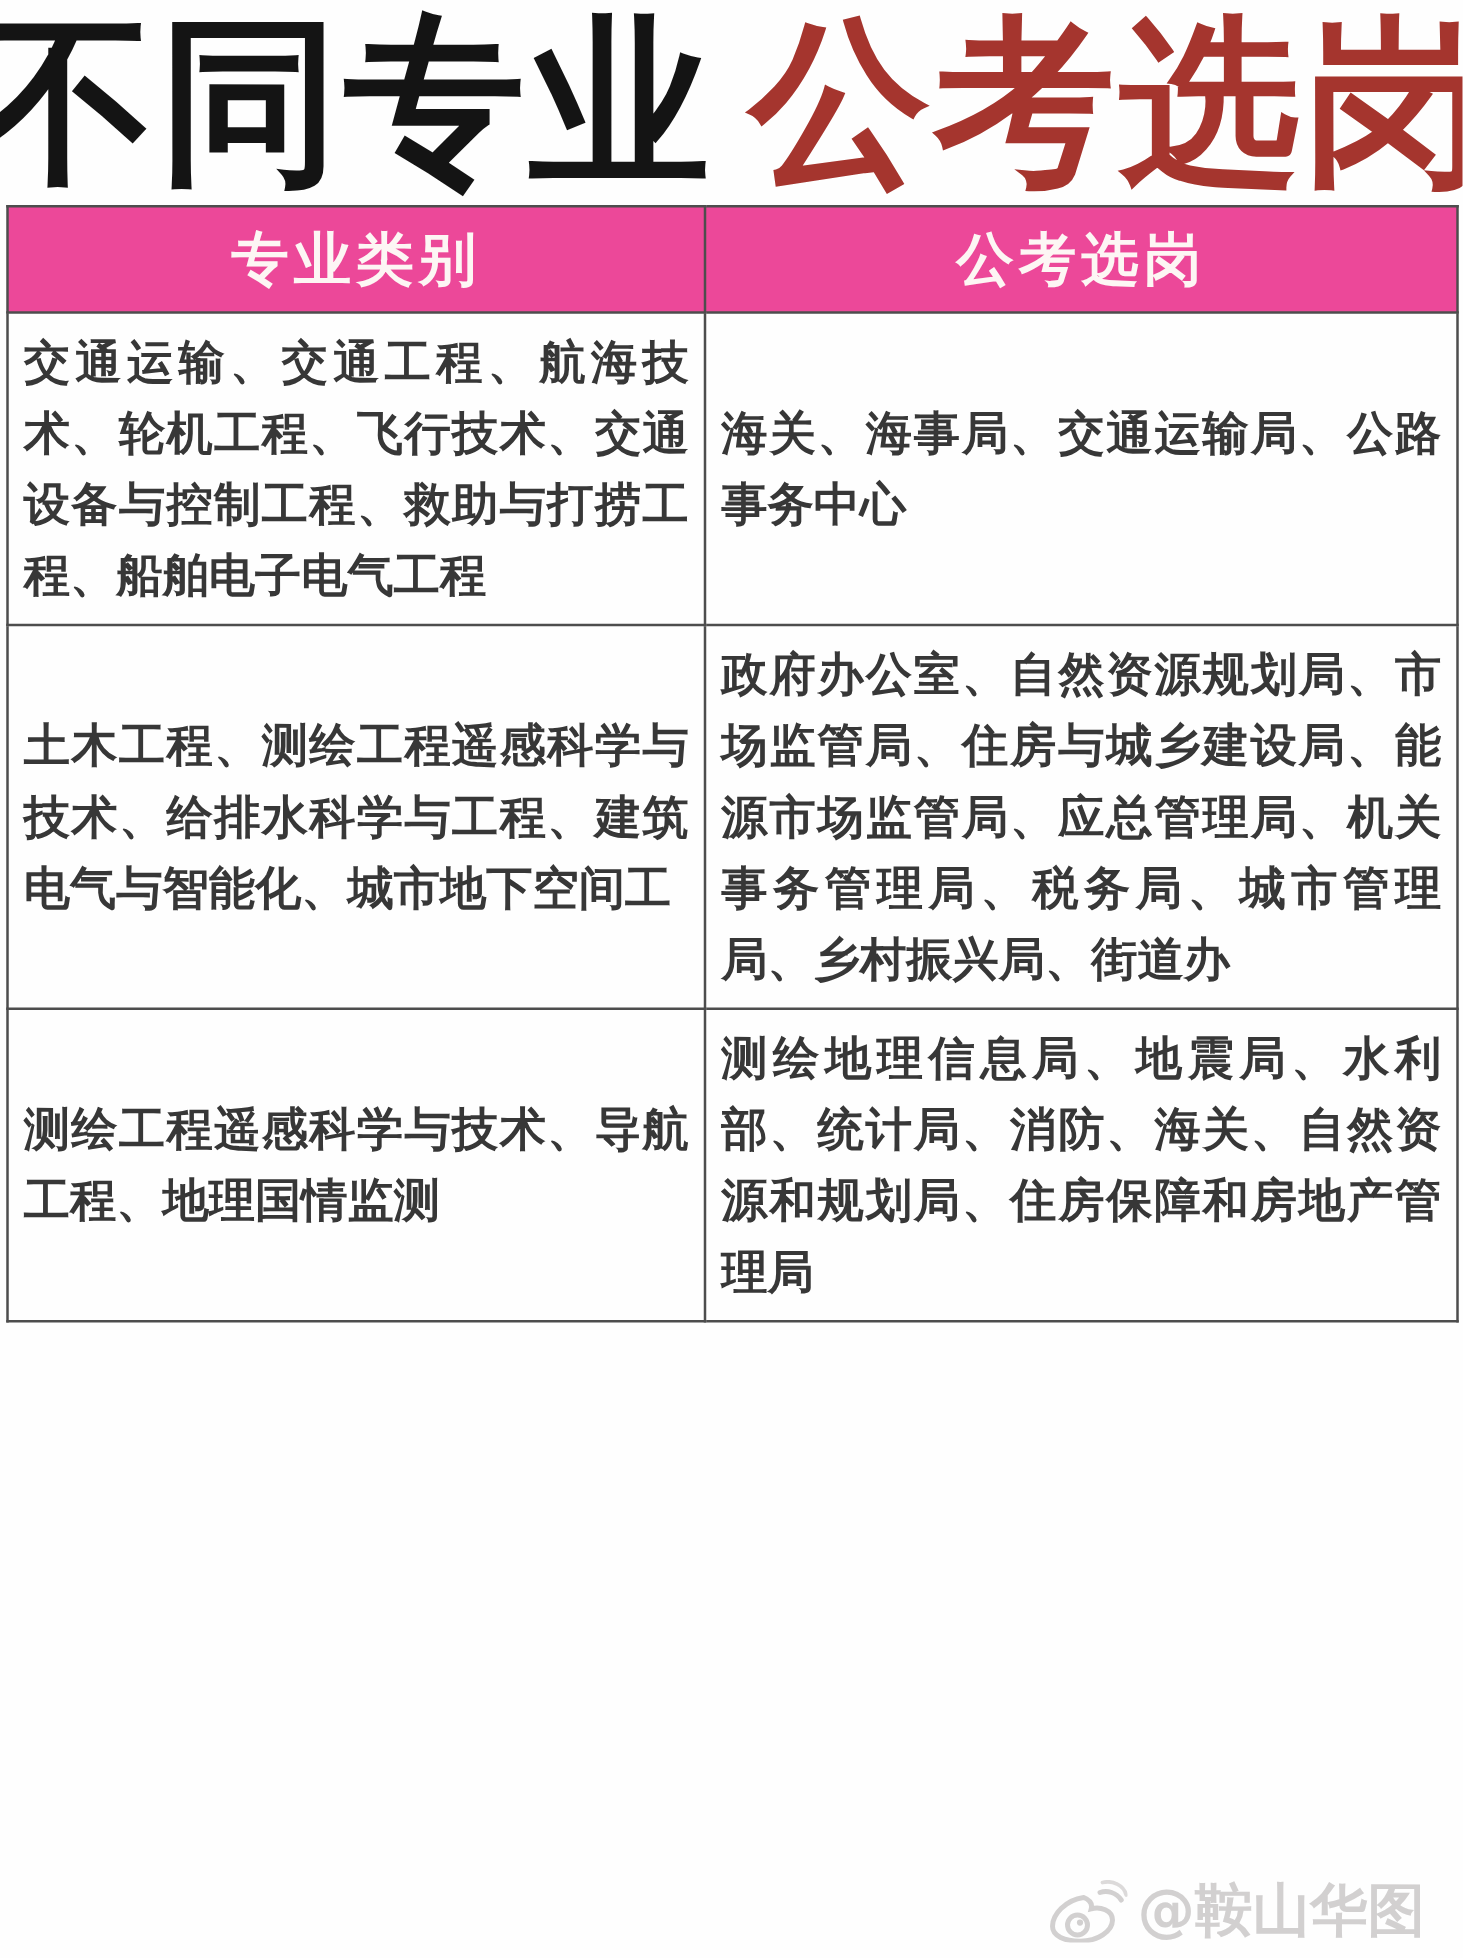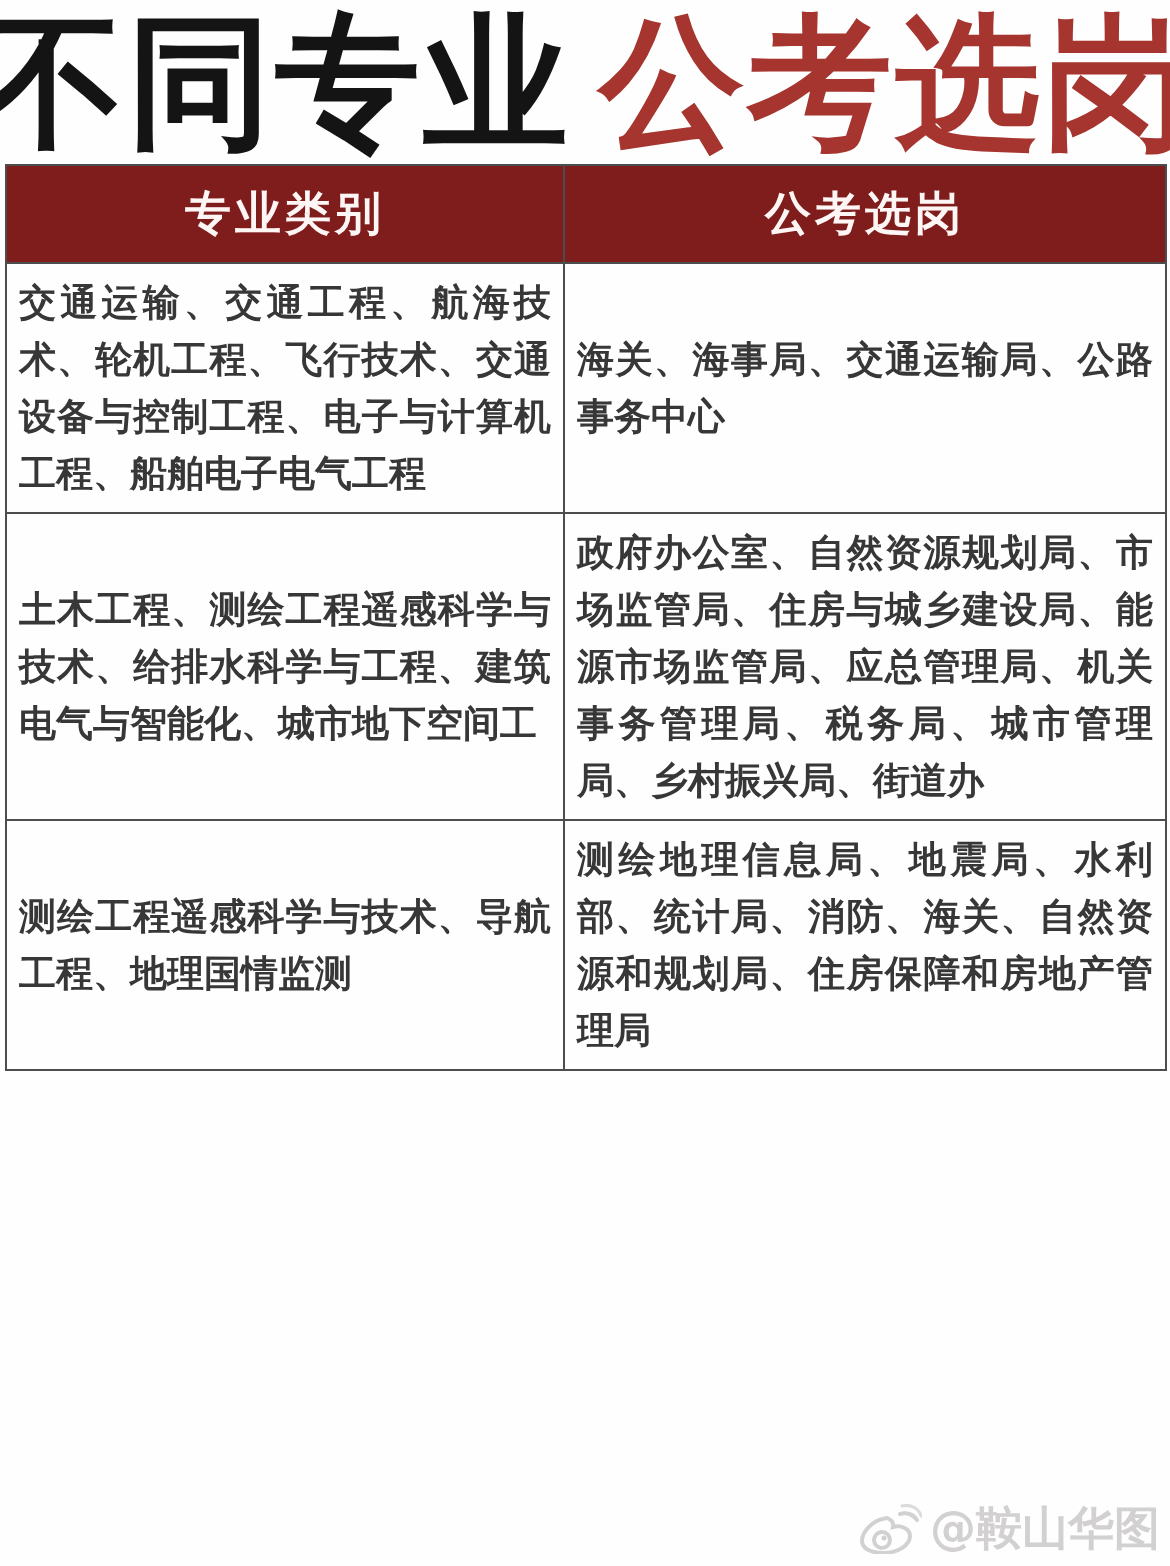--- a/index.html
+++ b/index.html
@@ -34,22 +34,22 @@
     border-collapse: collapse;
     table-layout: fixed;
   }
   .grid-table col.c-major { width: 558px; }
   .grid-table col.c-pos   { width: 602px; }
   .grid-table th, .grid-table td {
     border: 2px solid #4d4d4d;
     vertical-align: middle;
   }
   .grid-table thead th {
-    height: 98px;
-    background: #7f1d1d;
+    height: 85px;
+    background: #ec4899;
     color: #fdf6f4;
     font-size: 46px;
     font-weight: 700;
     letter-spacing: 4px;
     text-align: center;
   }
   .grid-table td {
     padding: 10px 12px;
     font-size: 37px;
     font-weight: 700;
@@ -60,21 +60,21 @@
   }
   tr.r1 td { height: 238px; }
   tr.r2 td { height: 340px; }
   tr.r3 td { height: 307px; }
   tr.r4 td { height: 183px; }
   tr.r5 td { height: 188px; }
 
   
   .watermark {
     position: absolute;
-    right: 10px;
+    right: 30px;
     bottom: 6px;
     display: flex;
     align-items: center;
     gap: 8px;
     color: #cfcdcd;
     opacity: 0.92;
     font-size: 46px;
     font-weight: 700;
     font-family: "DejaVu Sans", "Liberation Sans", sans-serif;
     pointer-events: none;
@@ -95,21 +95,21 @@
     <col class="c-pos">
   </colgroup>
   <thead>
     <tr>
       <th>专业类别</th>
       <th>公考选岗</th>
     </tr>
   </thead>
   <tbody>
     <tr class="r1">
-      <td>交通运输、交通工程、航海技术、轮机工程、飞行技术、交通设备与控制工程、电子与计算机工程、船舶电子电气工程</td>
+      <td>交通运输、交通工程、航海技术、轮机工程、飞行技术、交通设备与控制工程、救助与打捞工程、船舶电子电气工程</td>
       <td>海关、海事局、交通运输局、公路事务中心</td>
     </tr>
     <tr class="r3">
       <td>土木工程、测绘工程遥感科学与技术、给排水科学与工程、建筑电气与智能化、城市地下空间工</td>
       <td>政府办公室、自然资源规划局、市场监管局、住房与城乡建设局、能源市场监管局、应总管理局、机关事务管理局、税务局、城市管理局、乡村振兴局、街道办</td>
     </tr>
     <tr class="r5">
       <td>测绘工程遥感科学与技术、导航工程、地理国情监测</td>
       <td>测绘地理信息局、地震局、水利部、统计局、消防、海关、自然资源和规划局、住房保障和房地产管理局</td>
     </tr>

